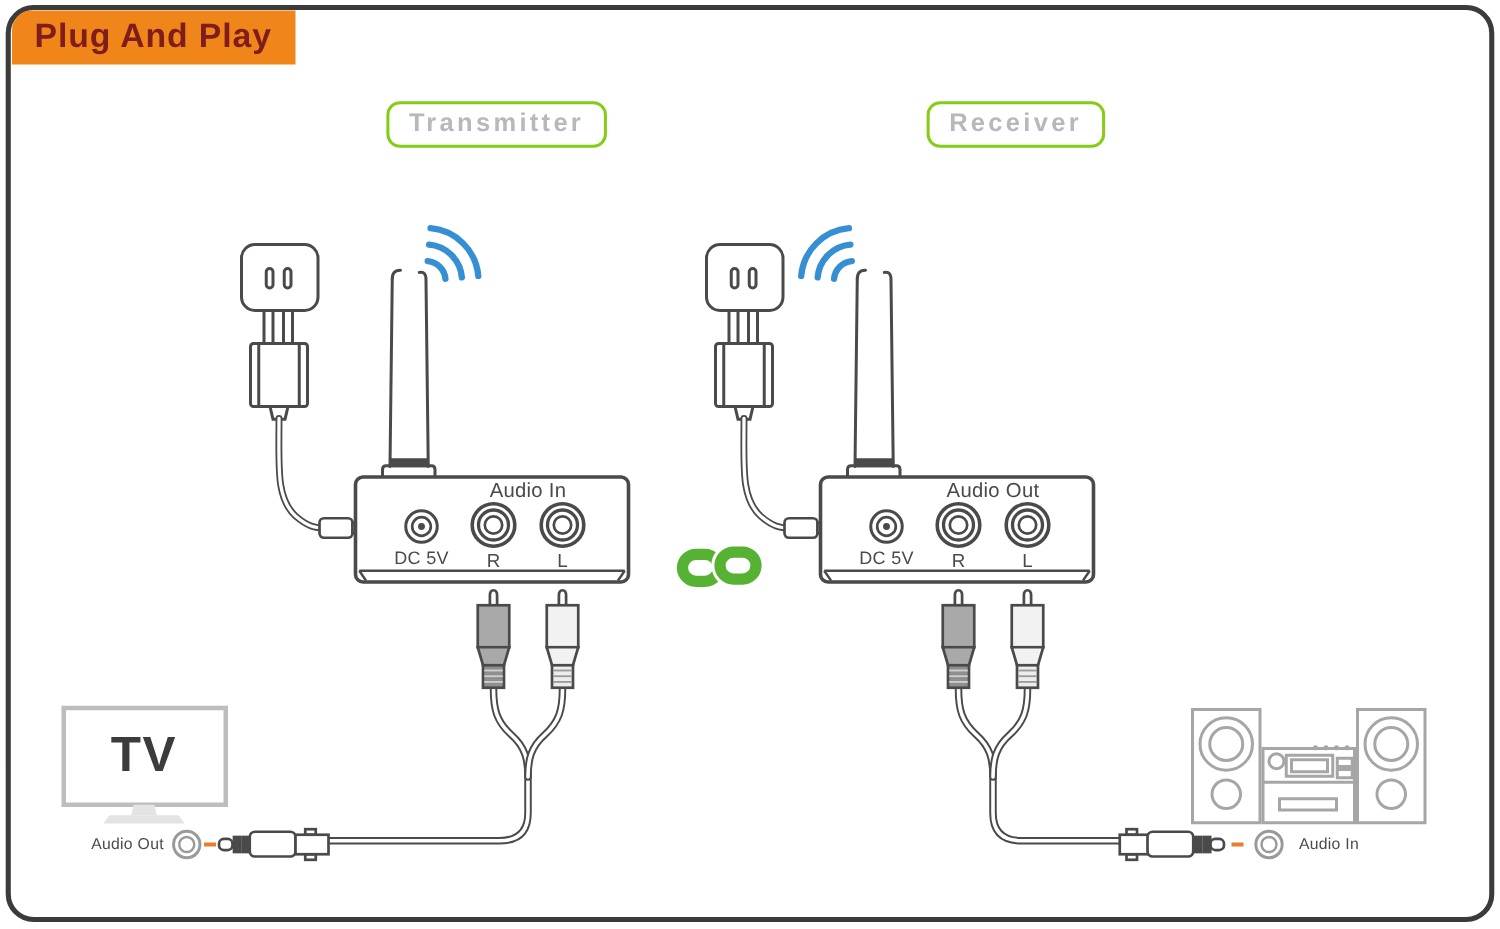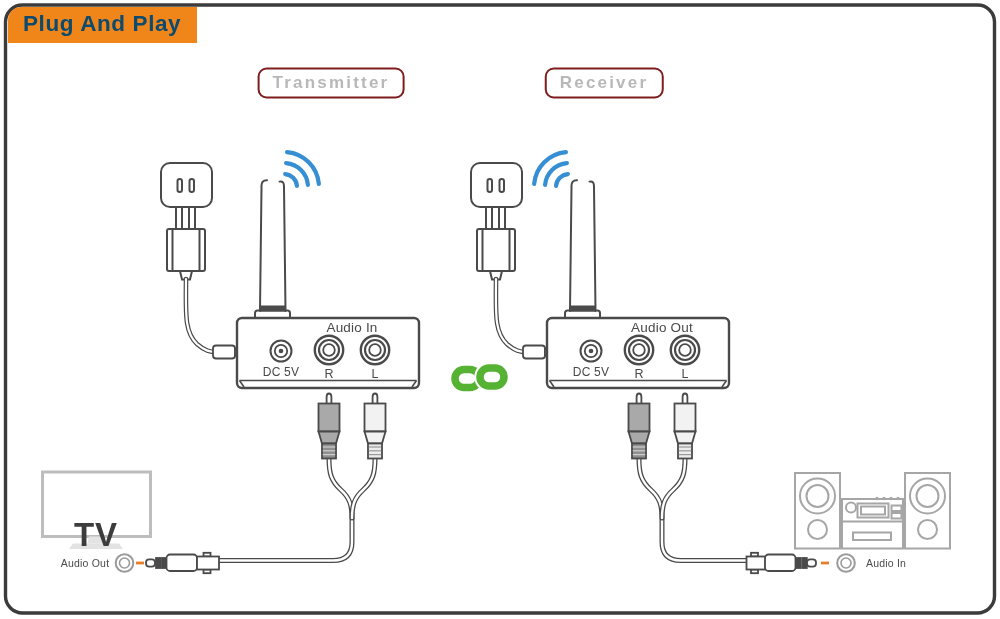--- a/index.html
+++ b/index.html
@@ -3,38 +3,38 @@
 <meta charset="utf-8">
 <style>
   html,body{margin:0;padding:0;background:#fff;}
   .stage{
     position:relative;width:1000px;height:619px;background:#fff;overflow:hidden;
     font-family:"Liberation Sans", sans-serif;
   }
   .stage svg{position:absolute;left:0;top:0;}
   .banner{
     position:absolute;left:8px;top:7px;z-index:5;
-    background:#F08519;color:#0c4a6e;
+    background:#F08519;color:#7f1d1d;
     font-size:22.5px;font-weight:600;letter-spacing:.6px;
     padding:4px 16px 6px 15px;border-radius:13px 0 0 0;
   }
   .badge{
     position:absolute;transform:translate(-50%,-50%);z-index:4;
-    border:2px solid #7f1d1d;border-radius:9px;background:#fff;
+    border:2px solid #84cc16;border-radius:9px;background:#fff;
     color:#b8b8b8;font-size:17px;font-weight:600;letter-spacing:2.2px;
     padding:3px 13px 4px;white-space:nowrap;
   }
   .lbl{
     position:absolute;transform:translate(-50%,-50%);z-index:4;
     color:#4a4a4a;font-weight:400;white-space:nowrap;
   }
   .panel-title{font-size:13.5px;letter-spacing:.2px;}
   .dc-lbl{font-size:12px;letter-spacing:.2px;}
   .ch-lbl{font-size:12.5px;}
-  .tv-lbl{font-size:33px;font-weight:600;color:#3c3c3c;letter-spacing:1px;margin-top:32px;}
+  .tv-lbl{font-size:33px;font-weight:600;color:#3c3c3c;letter-spacing:1px;}
   .jack-lbl{font-size:10.5px;letter-spacing:.2px;color:#4b4b4b;}
 </style>
 </head>
 <body>
 
 <div class="stage">
 
 <svg width="1000" height="619" viewBox="0 0 1000 619">
 
   <rect x="5.5" y="5" width="989" height="608" rx="17" fill="none" stroke="#3b3b3b" stroke-width="3.4"></rect>
@@ -275,21 +275,21 @@
     <line x1="842" y1="521.5" x2="903" y2="521.5"></line>
     <rect x="853" y="532.5" width="38" height="7.5"></rect>
   </g>
 </svg>
 
 <div class="banner">
   <span>Plug And Play</span>
 </div>
 
 <div class="badge" style="left:331px;top:83px;">Transmitter</div>
-<div class="badge" style="left:604px;top:83px;">Receiver</div>
+<div class="badge" style="left:677px;top:83px;">Receiver</div>
 
 <div class="lbl panel-title" style="left:352px;top:327px;">Audio In</div>
 <div class="lbl dc-lbl" style="left:281px;top:372px;">DC 5V</div>
 <div class="lbl ch-lbl" style="left:329px;top:374px;">R</div>
 <div class="lbl ch-lbl" style="left:375px;top:374px;">L</div>
 
 <div class="lbl panel-title" style="left:662px;top:327px;">Audio Out</div>
 <div class="lbl dc-lbl" style="left:591px;top:372px;">DC 5V</div>
 <div class="lbl ch-lbl" style="left:639px;top:374px;">R</div>
 <div class="lbl ch-lbl" style="left:685px;top:374px;">L</div>

